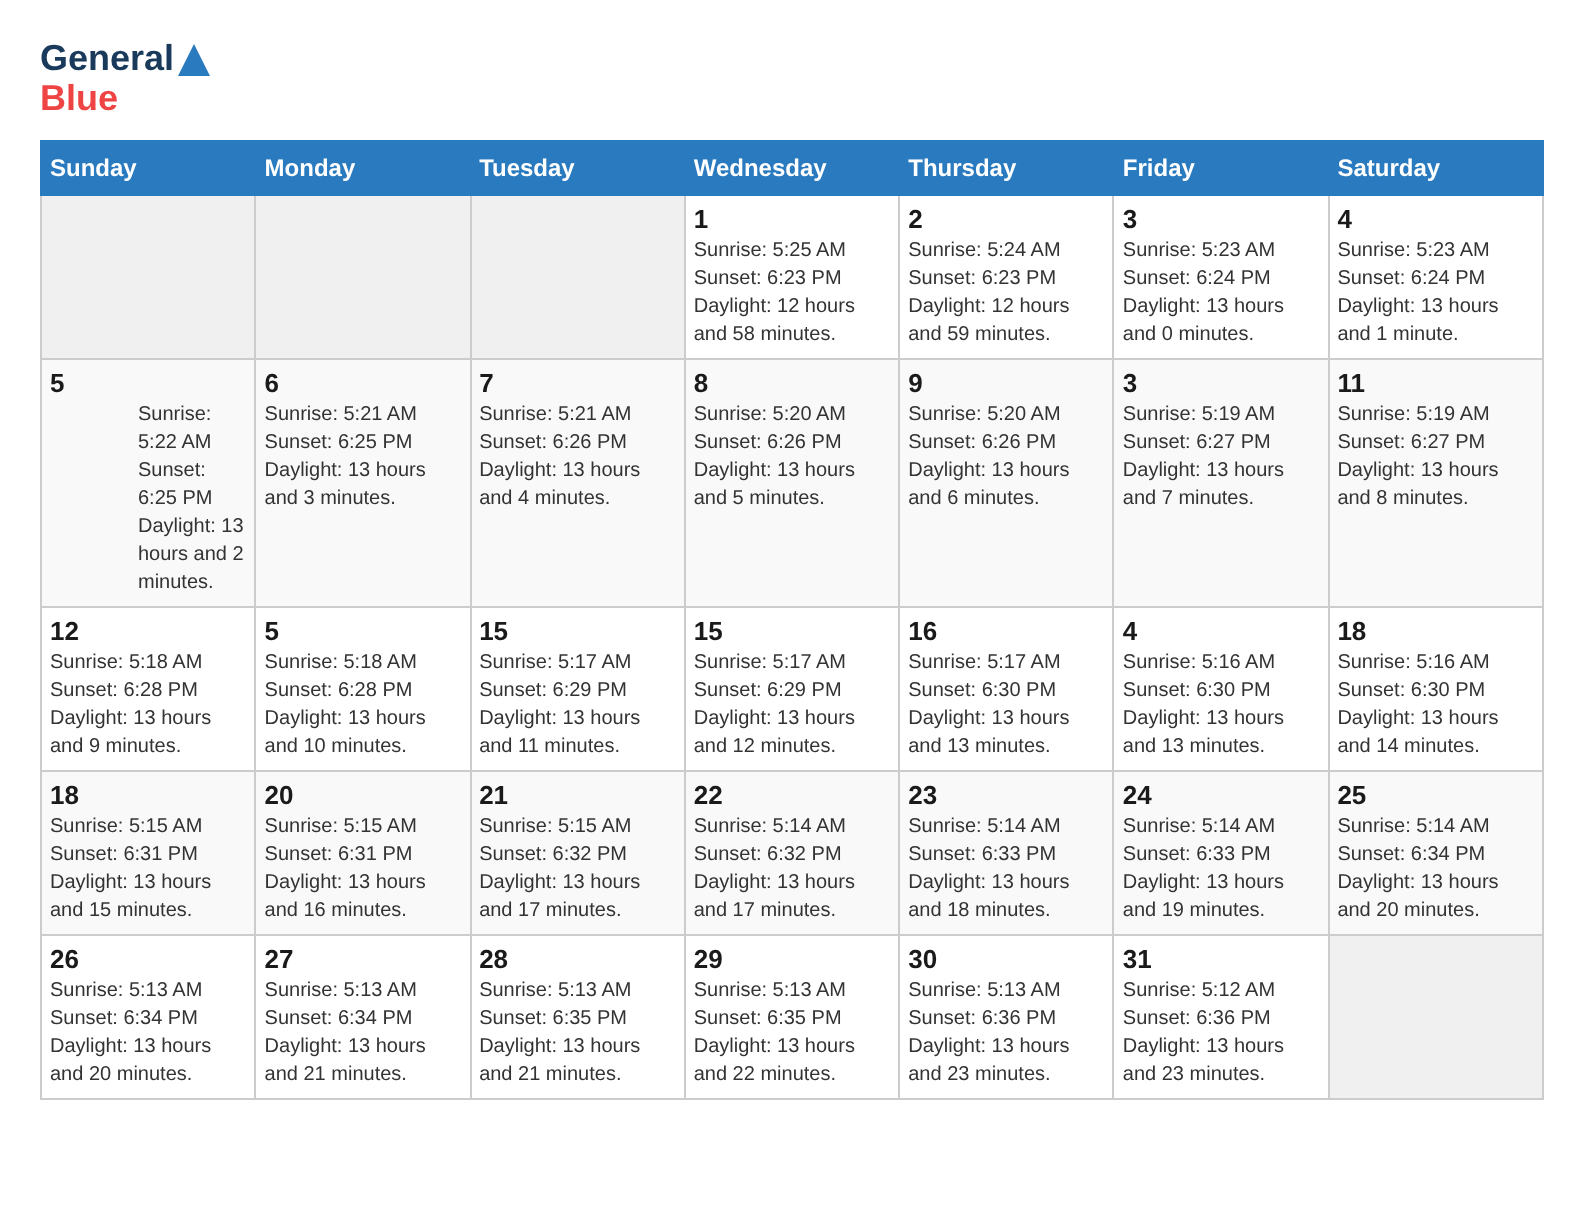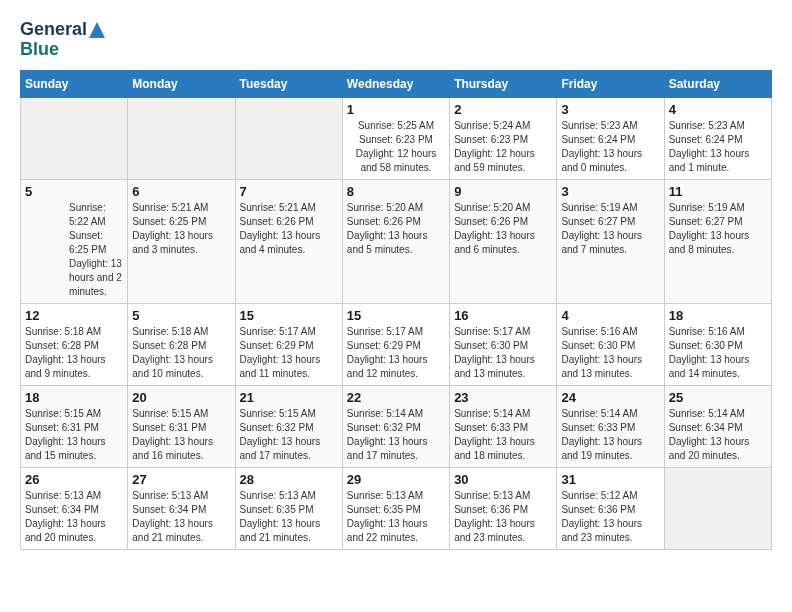--- a/index.html
+++ b/index.html
@@ -21,21 +21,21 @@
       flex-direction: column;
       align-items: flex-start;
     }
     .logo-text {
       font-size: 18px;
       font-weight: bold;
       color: #1a3a5c;
       line-height: 1.1;
     }
     .logo-blue {
-      color: #0f766e;
+      color: #ef4444;
     }
     .title-block {
       text-align: right;
     }
     .month-title {
       font-size: 36px;
       font-weight: bold;
       color: #1a3a5c;
       line-height: 1.1;
     }
@@ -119,21 +119,21 @@
         <th>Saturday</th>
       </tr>
   </thead>
   <tbody id="calendar-body">
   <tr>
         <td class="empty-cell"></td>
         <td class="empty-cell"></td>
         <td class="empty-cell"></td>
         <td>
           <span class="day-num">1</span>
-          <div class="day-info" style="white-space: pre-line; text-align: center;">Sunrise: 5:25 AM
+          <div class="day-info" style="white-space: pre-line;">Sunrise: 5:25 AM
 Sunset: 6:23 PM
 Daylight: 12 hours and 58 minutes.</div>
         </td>
         <td>
           <span class="day-num">2</span>
           <div class="day-info" style="white-space: pre-line;">Sunrise: 5:24 AM
 Sunset: 6:23 PM
 Daylight: 12 hours and 59 minutes.</div>
         </td>
         <td>

